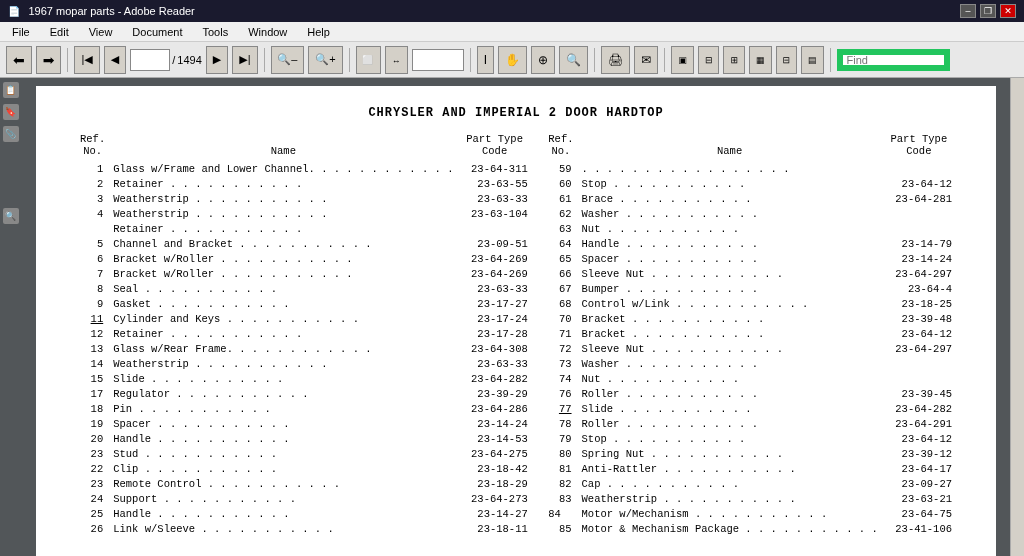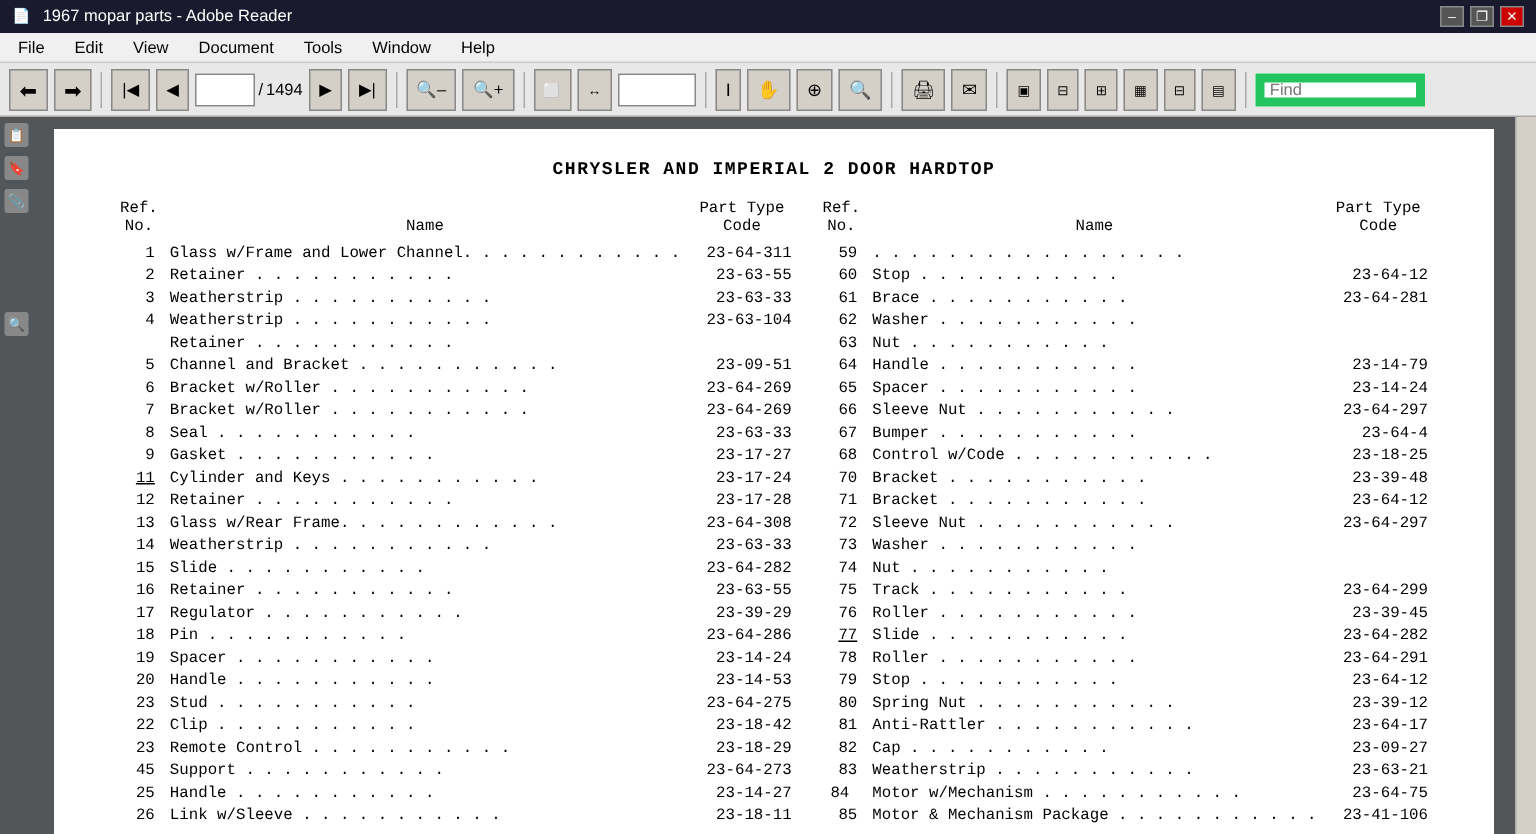--- a/index.html
+++ b/index.html
@@ -343,21 +343,21 @@
               <td style="text-align: right; padding-right: 6px; width: 28px;">67</td>
               <td style="width: 230px;">Bumper . . . . . . . . . . .</td>
               <td style="text-align: right; width: 85px;">23-64-4</td>
             </tr>
             <tr>
               <td style="text-align: right; padding-right: 6px; width: 28px;">9</td>
               <td style="width: 230px;">Gasket . . . . . . . . . . .</td>
               <td style="text-align: right; width: 85px;">23-17-27</td>
               <td style="width: 16px;"></td>
               <td style="text-align: right; padding-right: 6px; width: 28px;">68</td>
-              <td style="width: 230px;">Control w/Code . . . . . . . . . . .</td>
+              <td style="width: 230px;">Control w/Link . . . . . . . . . . .</td>
               <td style="text-align: right; width: 85px;">23-18-25</td>
             </tr>
             <tr>
               <td style="text-align: right; padding-right: 6px; width: 28px; text-decoration: underline;">11</td>
               <td style="width: 230px;">Cylinder and Keys . . . . . . . . . . .</td>
               <td style="text-align: right; width: 85px;">23-17-24</td>
               <td style="width: 16px;"></td>
               <td style="text-align: right; padding-right: 6px; width: 28px;">70</td>
               <td style="width: 230px;">Bracket . . . . . . . . . . .</td>
               <td style="text-align: right; width: 85px;">23-39-48</td>
@@ -392,29 +392,20 @@
             <tr>
               <td style="text-align: right; padding-right: 6px; width: 28px;">15</td>
               <td style="width: 230px;">Slide . . . . . . . . . . .</td>
               <td style="text-align: right; width: 85px;">23-64-282</td>
               <td style="width: 16px;"></td>
               <td style="text-align: right; padding-right: 6px; width: 28px;">74</td>
               <td style="width: 230px;">Nut . . . . . . . . . . .</td>
               <td style="text-align: right; width: 85px;"></td>
             </tr>
             <tr>
-              <td style="text-align: right; padding-right: 6px; width: 28px;">16</td>
-              <td style="width: 230px;">Retainer . . . . . . . . . . .</td>
-              <td style="text-align: right; width: 85px;">23-63-55</td>
-              <td style="width: 16px;"></td>
-              <td style="text-align: right; padding-right: 6px; width: 28px;">75</td>
-              <td style="width: 230px;">Track . . . . . . . . . . .</td>
-              <td style="text-align: right; width: 85px;">23-64-299</td>
-            </tr>
-            <tr>
               <td style="text-align: right; padding-right: 6px; width: 28px;">17</td>
               <td style="width: 230px;">Regulator . . . . . . . . . . .</td>
               <td style="text-align: right; width: 85px;">23-39-29</td>
               <td style="width: 16px;"></td>
               <td style="text-align: right; padding-right: 6px; width: 28px;">76</td>
               <td style="width: 230px;">Roller . . . . . . . . . . .</td>
               <td style="text-align: right; width: 85px;">23-39-45</td>
             </tr>
             <tr>
               <td style="text-align: right; padding-right: 6px; width: 28px;">18</td>
@@ -464,34 +455,34 @@
             <tr>
               <td style="text-align: right; padding-right: 6px; width: 28px;">23</td>
               <td style="width: 230px;">Remote Control . . . . . . . . . . .</td>
               <td style="text-align: right; width: 85px;">23-18-29</td>
               <td style="width: 16px;"></td>
               <td style="text-align: right; padding-right: 6px; width: 28px;">82</td>
               <td style="width: 230px;">Cap . . . . . . . . . . .</td>
               <td style="text-align: right; width: 85px;">23-09-27</td>
             </tr>
             <tr>
-              <td style="text-align: right; padding-right: 6px; width: 28px;">45</td>
+              <td style="text-align: right; padding-right: 6px; width: 28px;">24</td>
               <td style="width: 230px;">Support . . . . . . . . . . .</td>
               <td style="text-align: right; width: 85px;">23-64-273</td>
               <td style="width: 16px;"></td>
               <td style="text-align: right; padding-right: 6px; width: 28px;">83</td>
               <td style="width: 230px;">Weatherstrip . . . . . . . . . . .</td>
               <td style="text-align: right; width: 85px;">23-63-21</td>
             </tr>
             <tr>
               <td style="text-align: right; padding-right: 6px; width: 28px;">25</td>
               <td style="width: 230px;">Handle . . . . . . . . . . .</td>
               <td style="text-align: right; width: 85px;">23-14-27</td>
               <td style="width: 16px;"></td>
-              <td style="text-align: center; padding-right: 6px; width: 28px;">84</td>
+              <td style="text-align: left; padding-right: 6px; width: 28px;">84</td>
               <td style="width: 230px;">Motor w/Mechanism . . . . . . . . . . .</td>
               <td style="text-align: right; width: 85px;">23-64-75</td>
             </tr>
             <tr>
               <td style="text-align: right; padding-right: 6px; width: 28px;">26</td>
               <td style="width: 230px;">Link w/Sleeve . . . . . . . . . . .</td>
               <td style="text-align: right; width: 85px;">23-18-11</td>
               <td style="width: 16px;"></td>
               <td style="text-align: right; padding-right: 6px; width: 28px;">85</td>
               <td style="width: 230px;">Motor &amp; Mechanism Package . . . . . . . . . . .</td>

